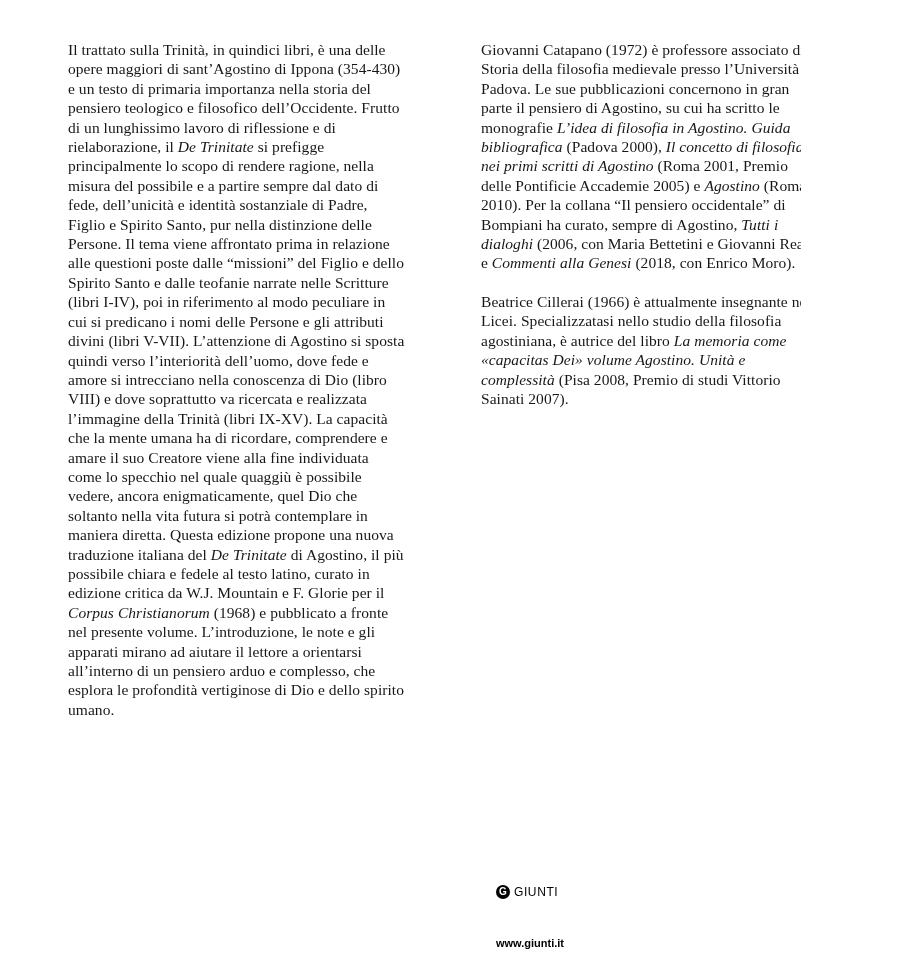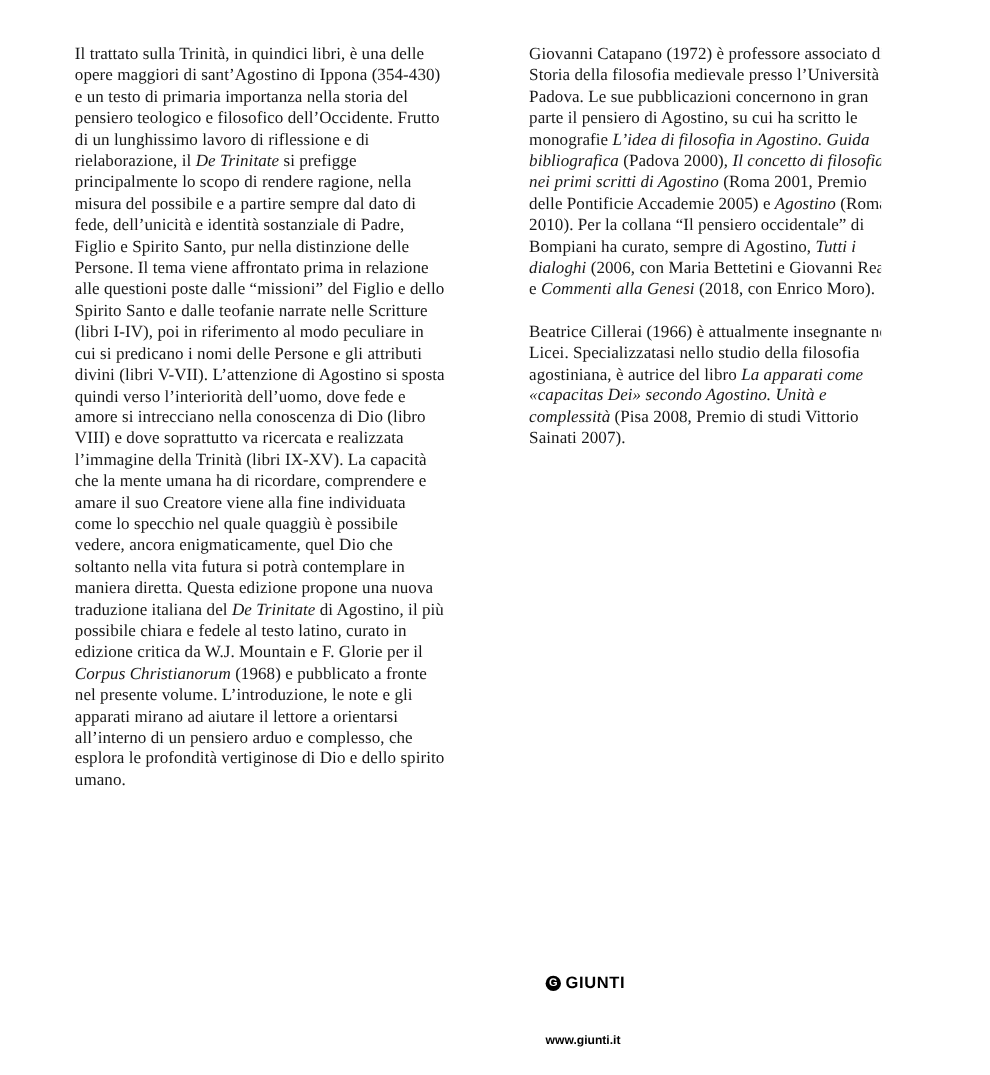--- a/index.html
+++ b/index.html
@@ -61,22 +61,22 @@
     background: #000;
     color: #fff;
     display: inline-flex;
     align-items: center;
     justify-content: center;
     font-size: 10px;
     font-weight: bold;
     line-height: 14px;
   }
   .logo-text {
-    font-weight: bold;
-    font-size: 15px;
+    font-weight: normal;
+    font-size: 12px;
     letter-spacing: 0.6px;
   }
   .site {
     font-weight: bold;
     font-size: 11px;
     line-height: 15px;
     margin-top: 37px;
   }
   .credit {
     position: absolute;
@@ -97,21 +97,21 @@
 <body>
 
 <div class="page">
 
   <div class="col col-left">
     <p class="para"><span>Il trattato sulla Trinità, in quindici libri, è una delle opere maggiori di sant’Agostino di Ippona (354-430) e un testo di primaria importanza nella storia del pensiero teologico e filosofico dell’Occidente. Frutto di un lunghissimo lavoro di riflessione e di rielaborazione, il </span><i>De Trinitate</i><span> si prefigge principalmente lo scopo di rendere ragione, nella misura del possibile e a partire sempre dal dato di fede, dell’unicità e identità sostanziale di Padre, Figlio e Spirito Santo, pur nella distinzione delle Persone. Il tema viene affrontato prima in relazione alle questioni poste dalle “missioni” del Figlio e dello Spirito Santo e dalle teofanie narrate nelle Scritture (libri I-IV), poi in riferimento al modo peculiare in cui si predicano i nomi delle Persone e gli attributi divini (libri V-VII). L’attenzione di Agostino si sposta quindi verso l’interiorità dell’uomo, dove fede e amore si intrecciano nella conoscenza di Dio (libro VIII) e dove soprattutto va ricercata e realizzata l’immagine della Trinità (libri IX-XV). La capacità che la mente umana ha di ricordare, comprendere e amare il suo Creatore viene alla fine individuata come lo specchio nel quale quaggiù è possibile vedere, ancora enigmaticamente, quel Dio che soltanto nella vita futura si potrà contemplare in maniera diretta. Questa edizione propone una nuova traduzione italiana del </span><i>De Trinitate</i><span> di Agostino, il più possibile chiara e fedele al testo latino, curato in edizione critica da W.J. Mountain e F. Glorie per il </span><i>Corpus Christianorum</i><span> (1968) e pubblicato a fronte nel presente volume. L’introduzione, le note e gli apparati mirano ad aiutare il lettore a orientarsi all’interno di un pensiero arduo e complesso, che esplora le profondità vertiginose di Dio e dello spirito umano.</span></p>
   </div>
 
   <div class="col col-right">
     <p class="para"><span>Giovanni Catapano (1972) è professore associato di Storia della filosofia medievale presso l’Università di Padova. Le sue pubblicazioni concernono in gran parte il pensiero di Agostino, su cui ha scritto le monografie </span><i>L’idea di filosofia in Agostino. Guida bibliografica</i><span> (Padova 2000), </span><i>Il concetto di filosofia nei primi scritti di Agostino</i><span> (Roma 2001, Premio delle Pontificie Accademie 2005) e </span><i>Agostino</i><span> (Roma 2010). Per la collana “Il pensiero occidentale” di Bompiani ha curato, sempre di Agostino, </span><i>Tutti i dialoghi</i><span> (2006, con Maria Bettetini e Giovanni Reale) e </span><i>Commenti alla Genesi</i><span> (2018, con Enrico Moro).</span></p>
-    <p class="para"><span>Beatrice Cillerai (1966) è attualmente insegnante nei Licei. Specializzatasi nello studio della filosofia agostiniana, è autrice del libro </span><i>La apparati come «capacitas Dei» secondo Agostino. Unità e complessità</i><span> (Pisa 2008, Premio di studi Vittorio Sainati 2007).</span></p>
+    <p class="para"><span>Beatrice Cillerai (1966) è attualmente insegnante nei Licei. Specializzatasi nello studio della filosofia agostiniana, è autrice del libro </span><i>La memoria come «capacitas Dei» volume Agostino. Unità e complessità</i><span> (Pisa 2008, Premio di studi Vittorio Sainati 2007).</span></p>
   </div>
 
   <div class="publisher">
     <div class="logo-row">
       <span class="logo-g">G</span>
       <span class="logo-text">GIUNTI</span>
     </div>
     <div class="site">www.giunti.it</div>
     <div class="site">www.missioni.it</div>
   </div>

